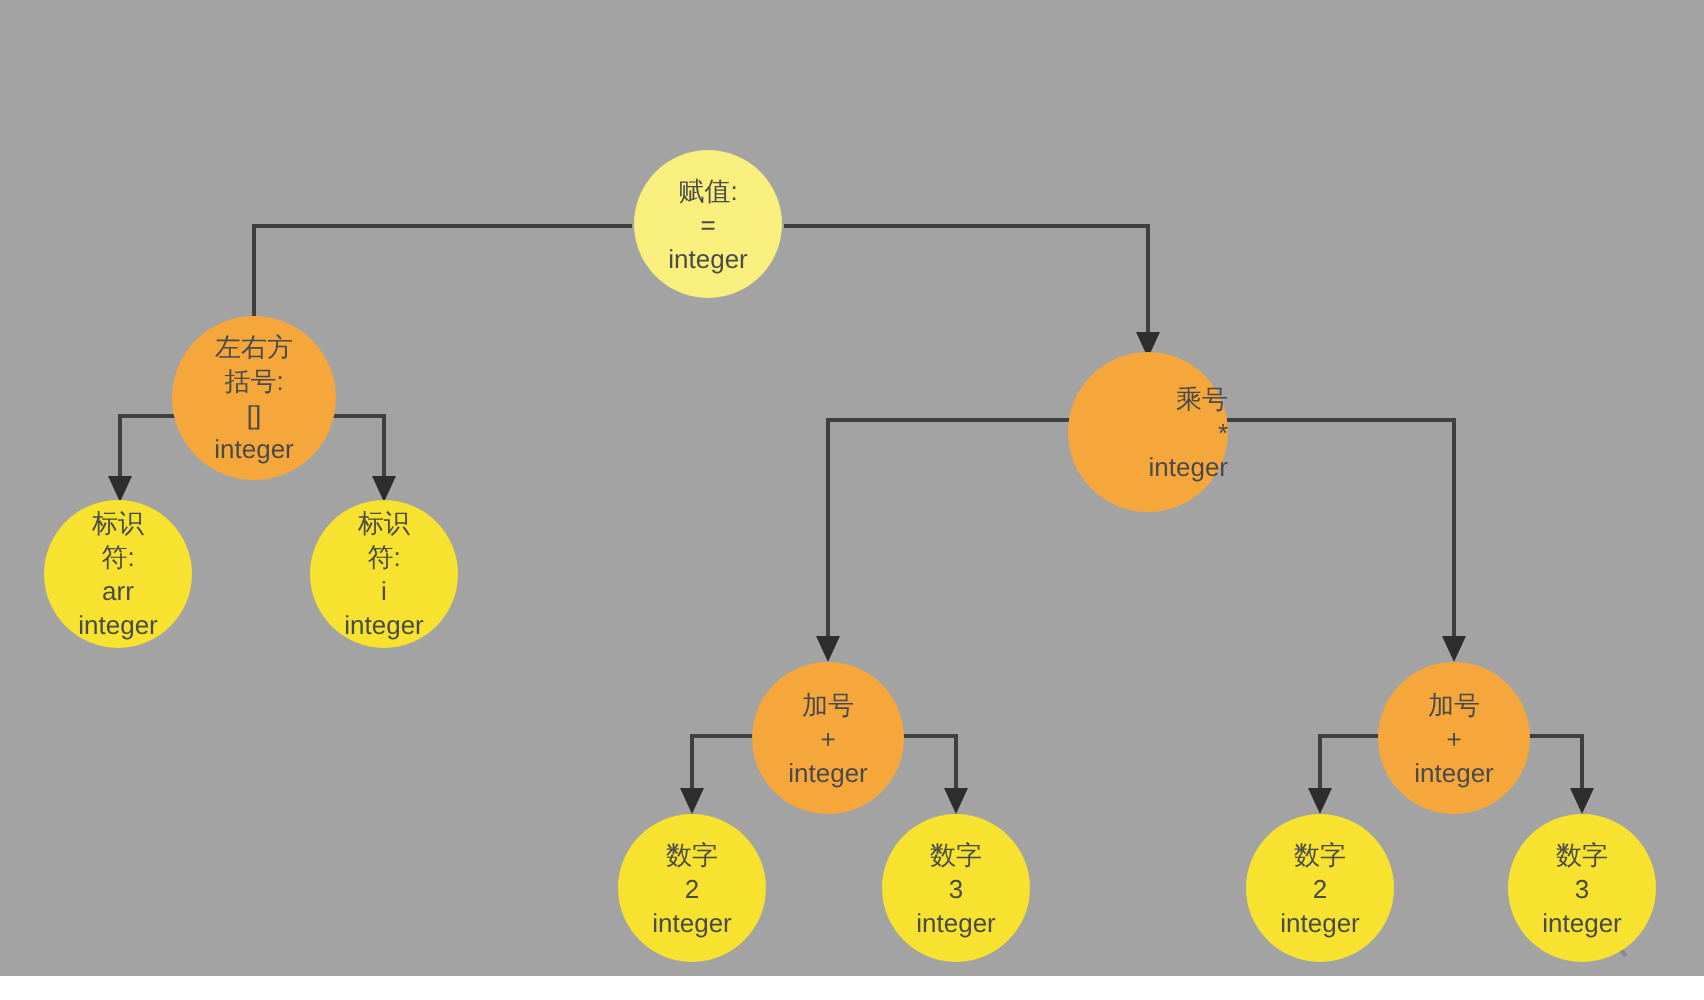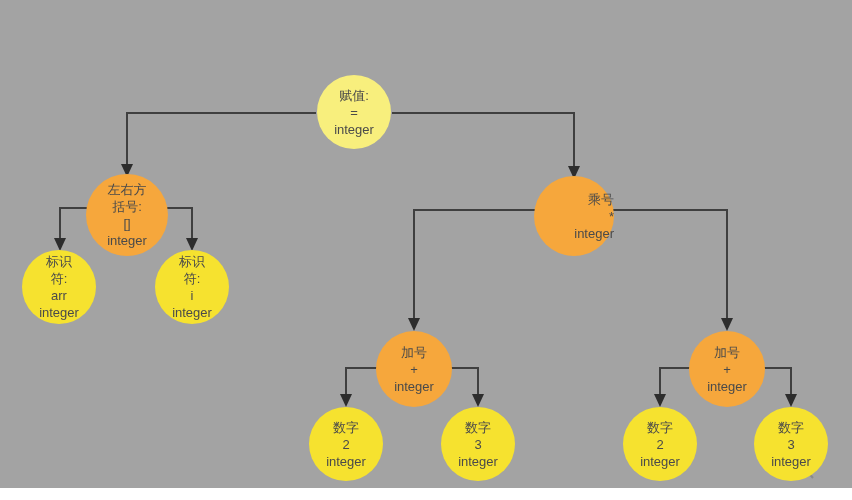--- a/index.html
+++ b/index.html
@@ -87,21 +87,21 @@
       <path d="M806,470 l7,8"></path>
     </g>
   </svg>
 
   <div class="node fill-root" style="left:317px; top:75px; width:74px; height:74px;">
     <span>赋值:</span>
     <span>=</span>
     <span>integer</span>
   </div>
 
-  <div class="node fill-op" style="left:86px; top:174px; width:82px; height:82px;">
+  <div class="node fill-op" style="left:86px; top:158px; width:82px; height:82px;">
     <span>左右方</span>
     <span>括号:</span>
     <span>[]</span>
     <span>integer</span>
   </div>
 
   <div class="node fill-op" style="left:534px; top:176px; width:80px; height:80px;align-items:flex-end;">
     <span>乘号</span>
     <span>*</span>
     <span>integer</span>

